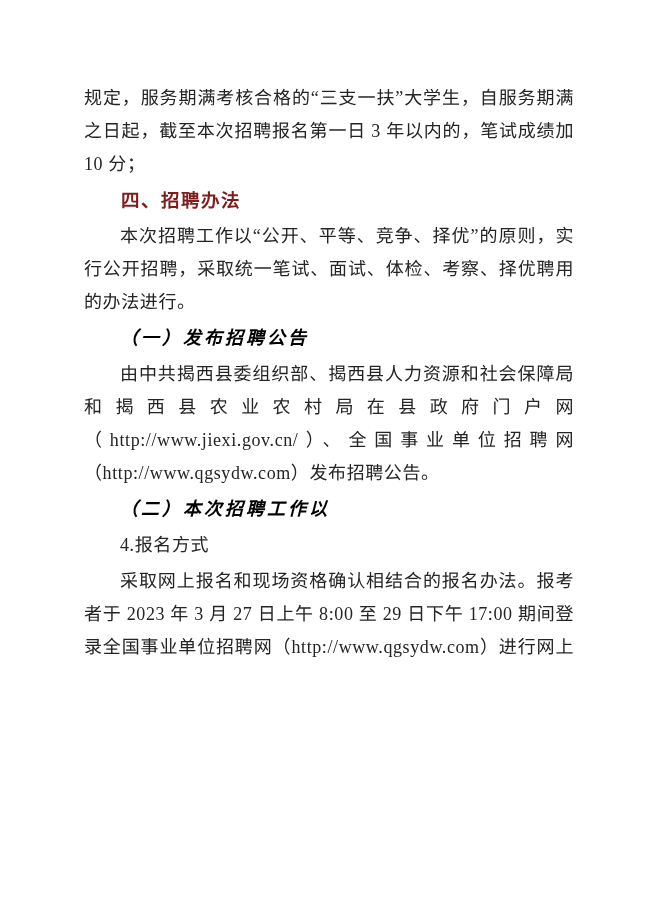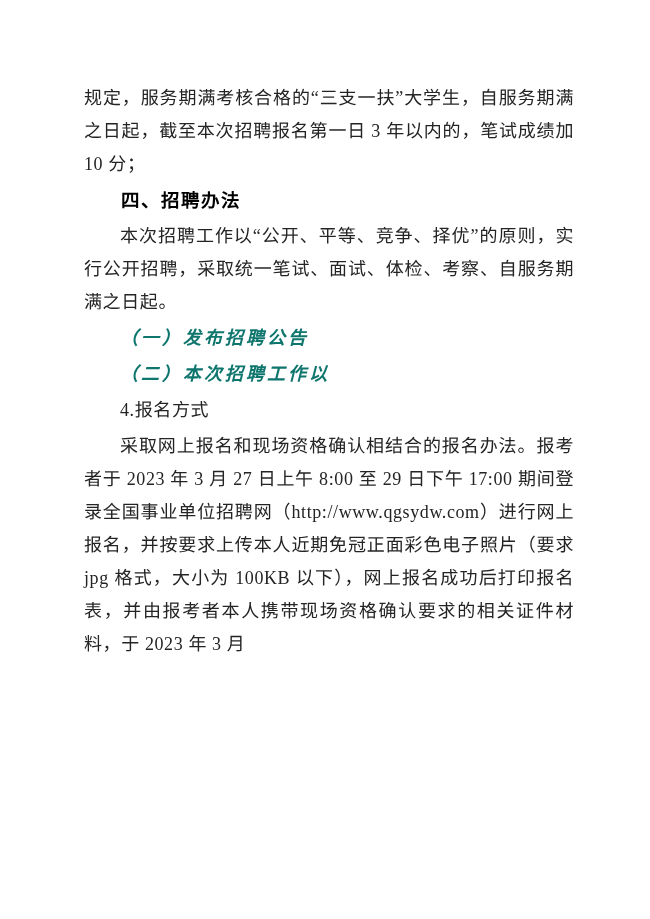--- a/index.html
+++ b/index.html
@@ -33,32 +33,32 @@
     text-indent: 0;
   }
   .heading-bold {
     margin: 2px 0 3px 0;
     font-family: "Liberation Sans", sans-serif;
     font-weight: 700;
     font-size: 18.5px;
     line-height: 33px;
     text-indent: 2em;
     letter-spacing: 1.5px;
-    color: #000000;
+    color: #7f1d1d;
   }
   .heading-kai {
     margin: 2px 0 3px 0;
     font-family: "Liberation Serif", serif;
     font-style: italic;
     font-weight: 600;
     font-size: 18px;
     line-height: 33px;
     text-indent: 2em;
     letter-spacing: 3px;
-    color: #0f766e;
+    color: #000000;
   }
   .page-footer {
     position: absolute;
     top: 851px;
     right: 84px;
     font-family: "Liberation Serif", serif;
     font-size: 15px;
     letter-spacing: 3px;
     color: #3c3c3c;
   }
@@ -66,24 +66,25 @@
 </head>
 <body>
 
 <div class="doc-page">
 
   <p class="para no-indent">规定，服务期满考核合格的“三支一扶”大学生，自服务期满之日起，截至本次招聘报名第一日 3 年以内的，笔试成绩加 10 分；</p>
 
 
   <h2 class="heading-bold">四、招聘办法</h2>
 
-  <p class="para">本次招聘工作以“公开、平等、竞争、择优”的原则，实行公开招聘，采取统一笔试、面试、体检、考察、自服务期满之日起。</p>
+  <p class="para">本次招聘工作以“公开、平等、竞争、择优”的原则，实行公开招聘，采取统一笔试、面试、体检、考察、择优聘用的办法进行。</p>
 
   <h3 class="heading-kai">（一）发布招聘公告</h3>
 
+  <p class="para">由中共揭西县委组织部、揭西县人力资源和社会保障局和揭西县农业农村局在县政府门户网（http://www.jiexi.gov.cn/）、全国事业单位招聘网（http://www.qgsydw.com）发布招聘公告。</p>
 
   <h3 class="heading-kai">（二）本次招聘工作以</h3>
 
   <p class="para">4.报名方式</p>
 
   <p class="para">采取网上报名和现场资格确认相结合的报名办法。报考者于 2023 年 3 月 27 日上午 8:00 至 29 日下午 17:00 期间登录全国事业单位招聘网（http://www.qgsydw.com）进行网上报名，并按要求上传本人近期免冠正面彩色电子照片（要求 jpg 格式，大小为 100KB 以下），网上报名成功后打印报名表，并由报考者本人携带现场资格确认要求的相关证件材料，于 2023 年 3 月</p>
 
   <div class="page-footer">- 3 -</div>
 
 </div>

